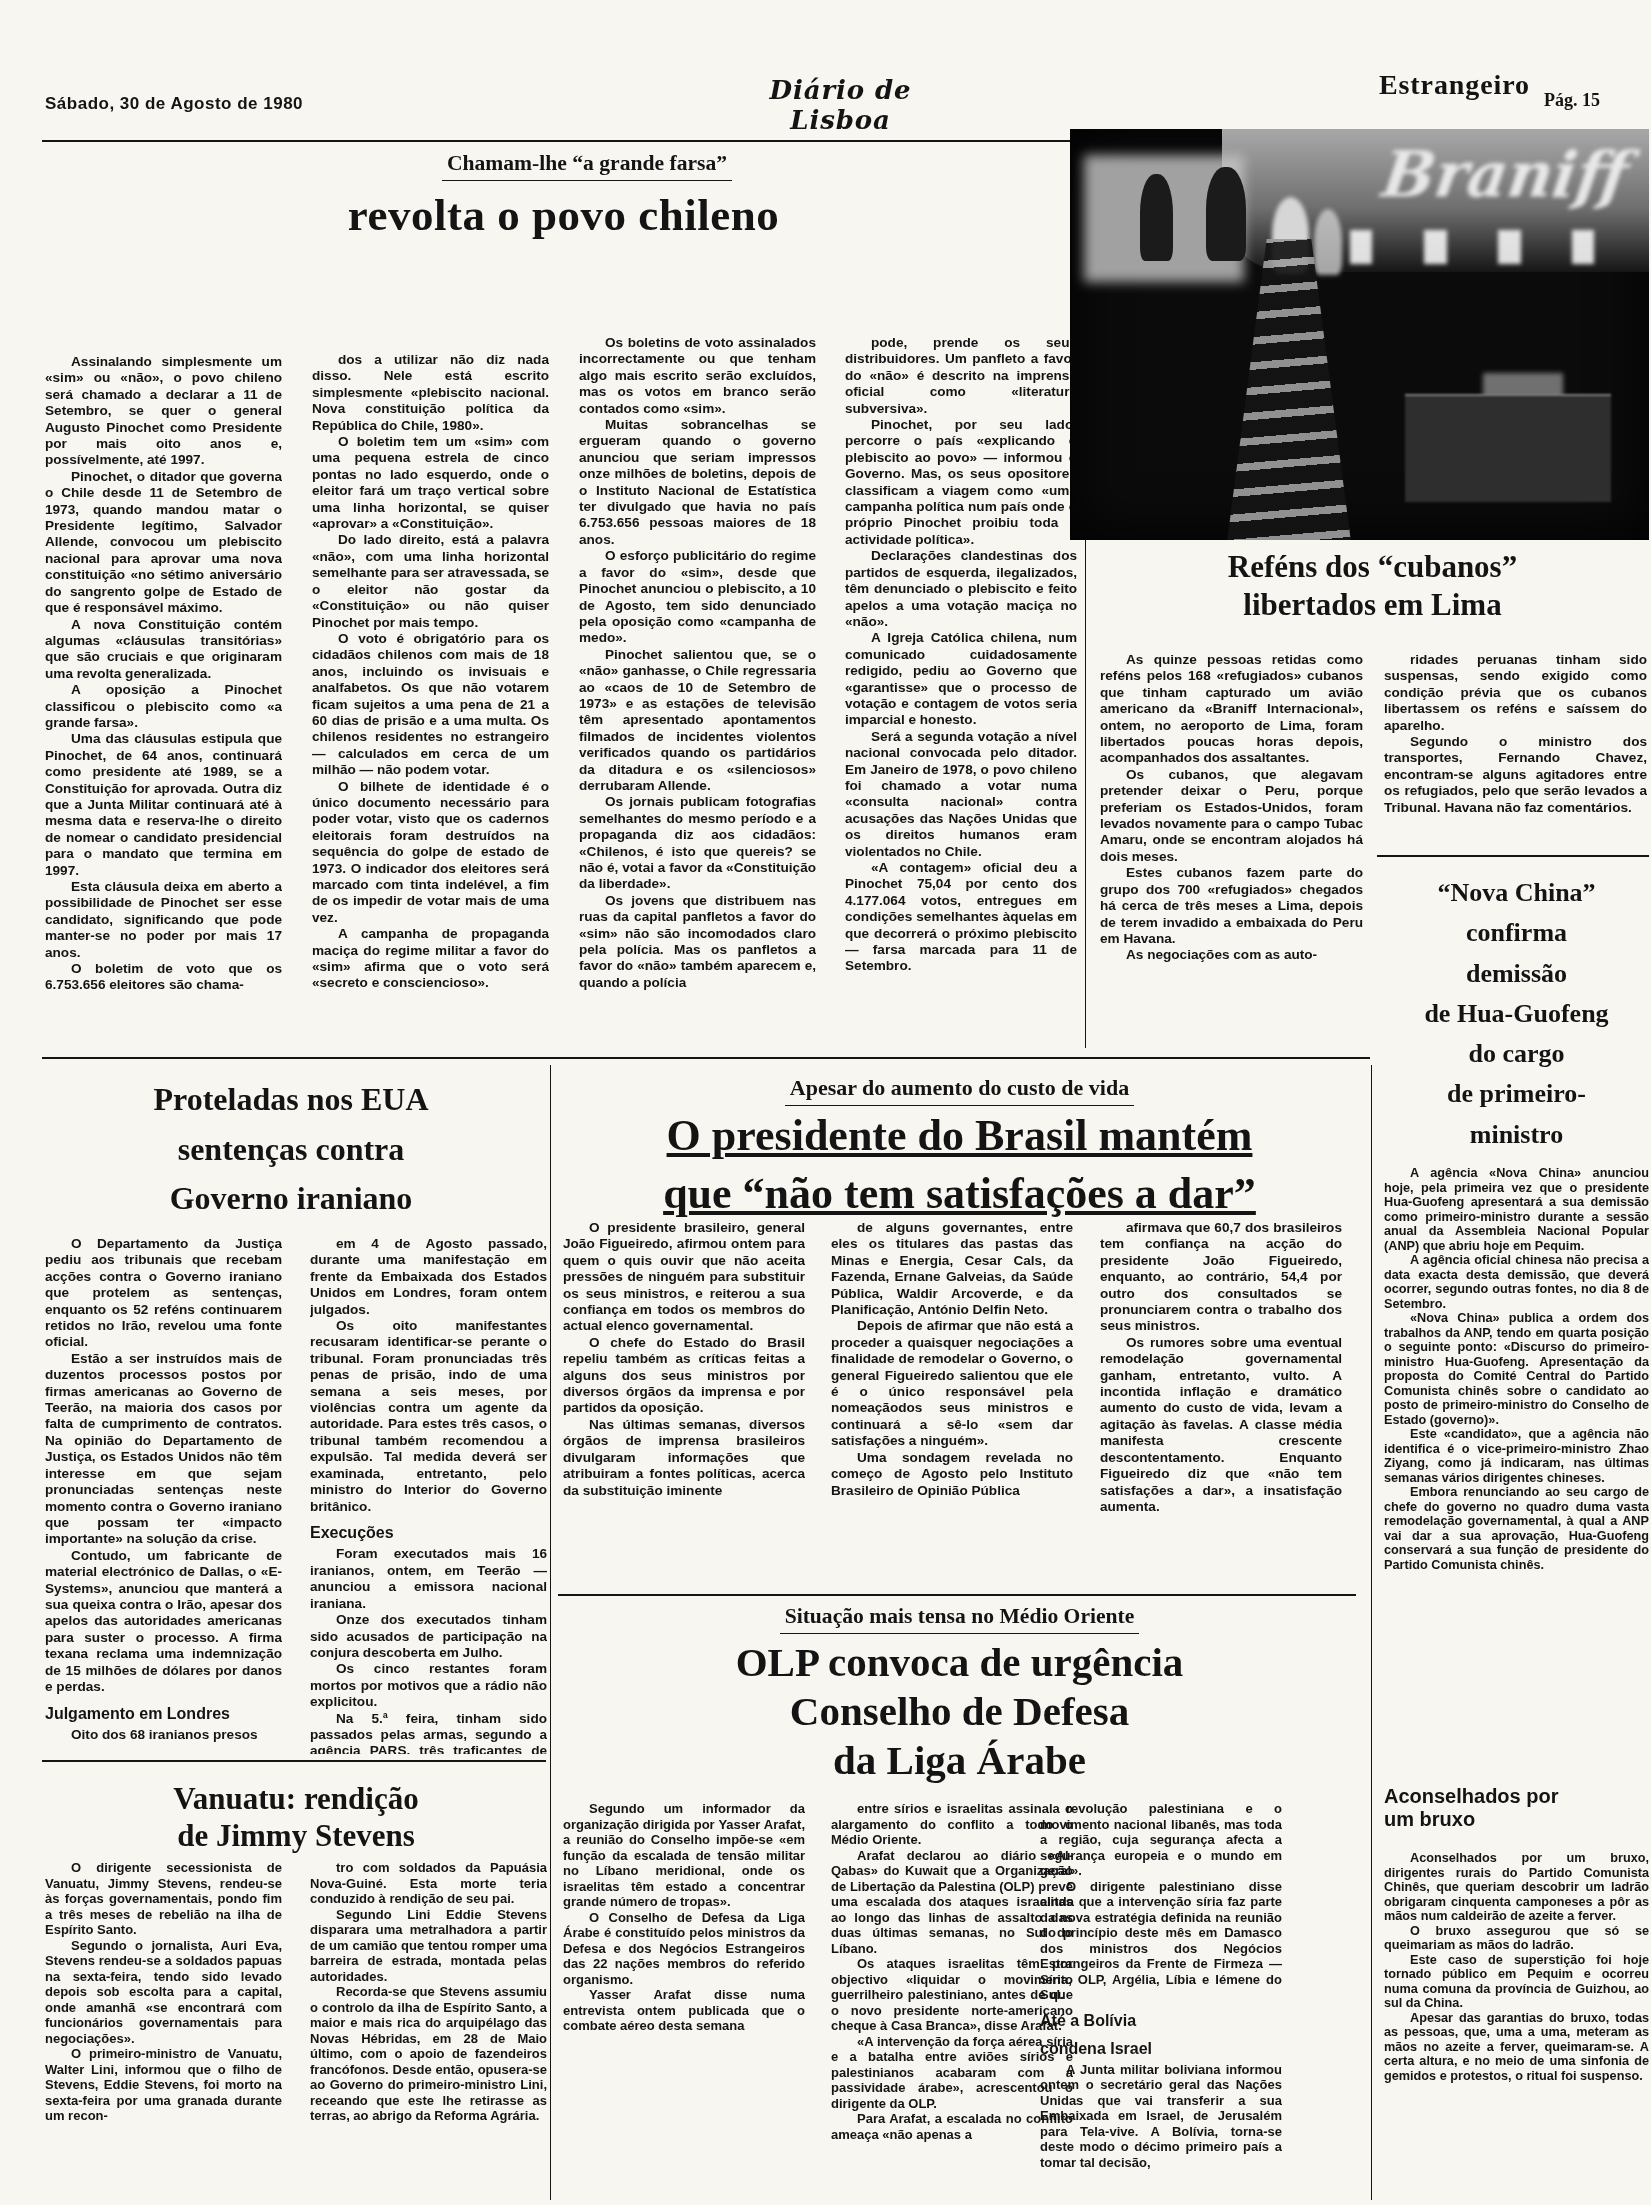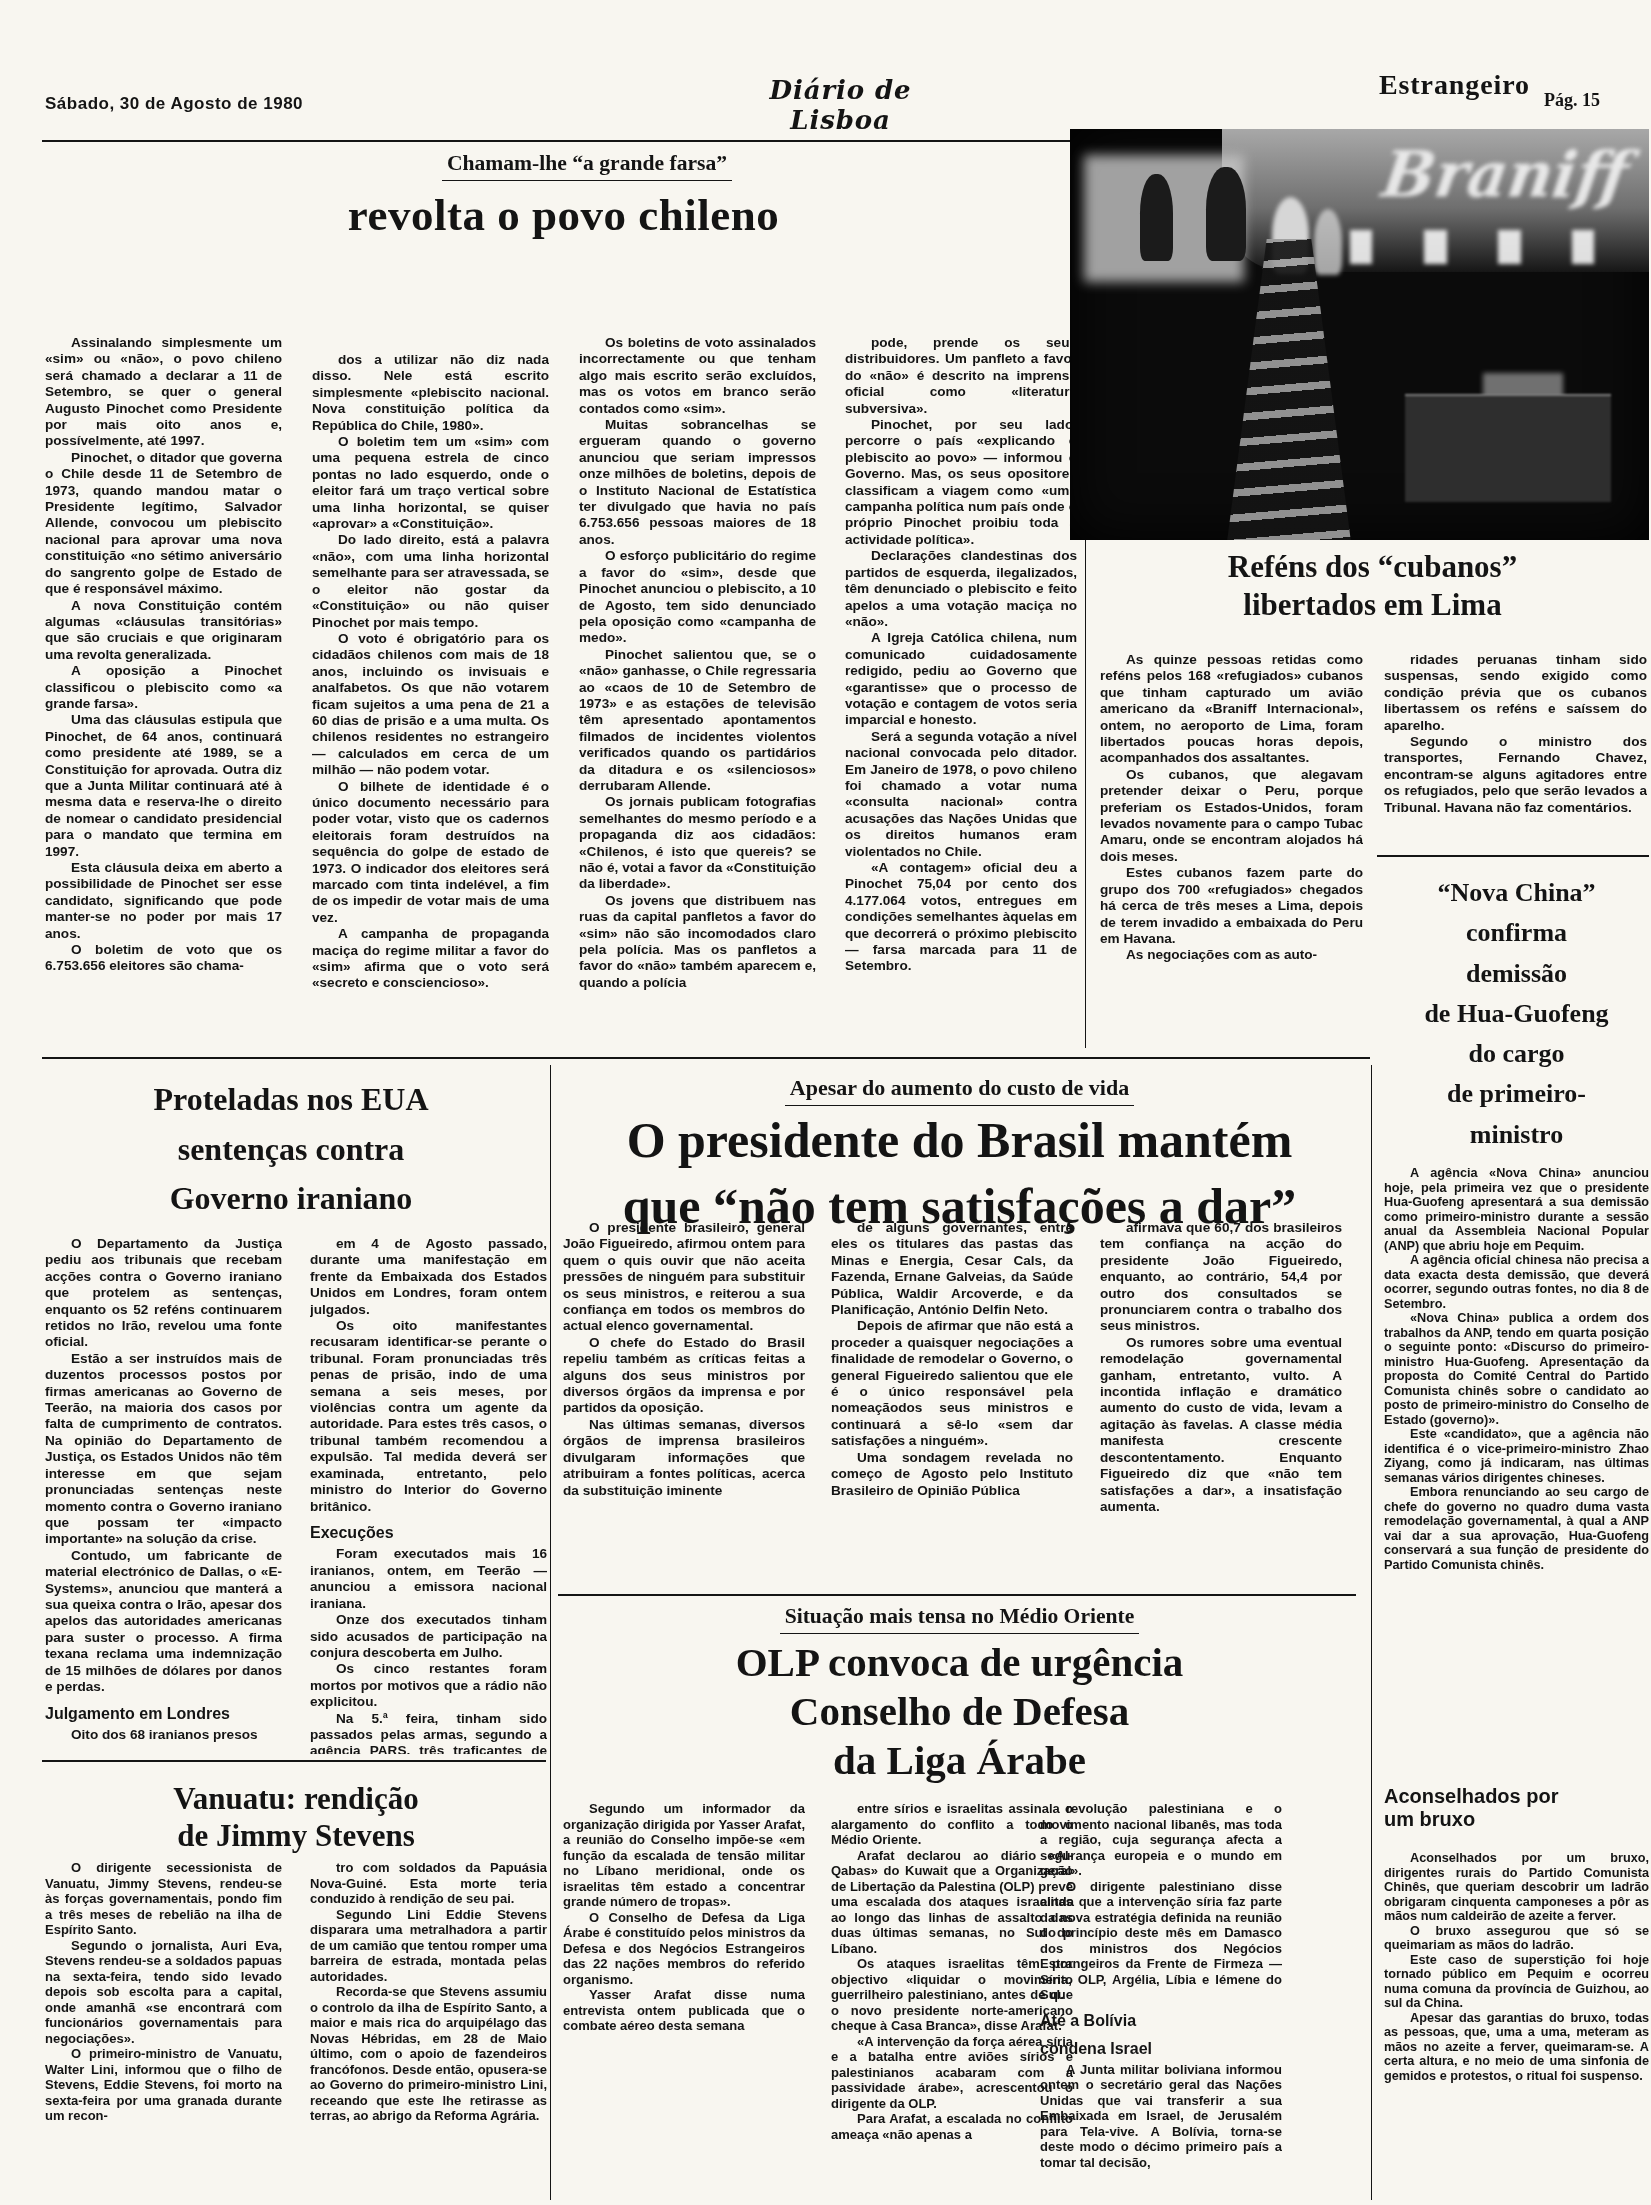--- a/index.html
+++ b/index.html
@@ -19,21 +19,21 @@
   .cols-c .col{font:bold 12.7px/14.5px "Liberation Sans",sans-serif;}
   .para{margin:0;text-indent:26px;}
   .subhead{margin:9.4px 0 3.8px;font:bold 16px/1.15 "Liberation Sans",sans-serif;text-align:left;text-indent:0;}
   .kicker-wrap{position:absolute;text-align:center;}
   .kicker{display:inline-block;font:600 21.6px "Liberation Serif",serif;border-bottom:1.9px solid #151515;padding:0 4.7px 3.8px;}
   .headline{position:absolute;text-align:center;font-family:"Liberation Serif",serif;font-weight:bold;}
   .hl-main{font-size:45px;line-height:1.12;letter-spacing:0.5px;}
   .hl-lima{font-size:31px;line-height:1.22;}
   .hl-nova{font-size:26px;line-height:1.55;}
   .hl-iran{font-size:32px;line-height:1.55;}
-  .hl-brasil{font-size:50px;line-height:1.32;}
+  .hl-brasil{font-size:44px;line-height:1.32;text-decoration:underline;}
   .hl-olp{font-size:41px;line-height:1.2;}
   .hl-van{font-size:31px;line-height:1.18;}
   .sidebar-subhead{position:absolute;font:bold 20px/1.15 "Liberation Sans",sans-serif;text-align:left;}
   
   .photo{position:absolute;left:1070px;top:129px;width:579px;height:411px;background:#0b0b0b;overflow:hidden;
          box-shadow:inset 0 0 56px #000;}
   .ph-leftlight{position:absolute;left:14px;top:26px;width:160px;height:127px;background:#c7c7c7;filter:blur(5.6px);opacity:.8;}
   .ph-fig{position:absolute;background:#1b1b1b;border-radius:45% 45% 15% 15%;}
   .ph-fuselage{position:absolute;right:0;top:0;width:427px;height:143px;
          background:linear-gradient(180deg,#a8a8a8 0%,#6f6f6f 55%,#161616 100%);
@@ -65,21 +65,21 @@
   <div class="rule" style="left:1499px;top:149px;width:110px;height:7.5px;border-radius:3.8px;"></div>
 
   <div class="kicker-wrap" style="left:188px;top:151px;width:798px;">
     <span class="kicker">Chamam-lhe “a grande farsa”</span>
   </div>
   <div class="headline hl-main" style="left:66px;top:190px;width:995px;">
       <div>revolta o povo chileno</div>
     </div>
 
   <div class="cols-a">
-    <div class="col" style="left:45px;top:335px;width:237px;height:713px;">
+    <div class="col" style="left:45px;top:354px;width:237px;height:713px;">
         <p class="para">Assinalando simplesmente um «sim» ou «não», o povo chileno será chamado a declarar a 11 de Setembro, se quer o general Augusto Pinochet como Presidente por mais oito anos e, possívelmente, até 1997.</p>
         <p class="para">Pinochet, o ditador que governa o Chile desde 11 de Setembro de 1973, quando mandou matar o Presidente legítimo, Salvador Allende, convocou um plebiscito nacional para aprovar uma nova constituição «no sétimo aniversário do sangrento golpe de Estado de que é responsável máximo.</p>
         <p class="para">A nova Constituição contém algumas «cláusulas transitórias» que são cruciais e que originaram uma revolta generalizada.</p>
         <p class="para">A oposição a Pinochet classificou o plebiscito como «a grande farsa».</p>
         <p class="para">Uma das cláusulas estipula que Pinochet, de 64 anos, continuará como presidente até 1989, se a Constituição for aprovada. Outra diz que a Junta Militar continuará até à mesma data e reserva-lhe o direito de nomear o candidato presidencial para o mandato que termina em 1997.</p>
         <p class="para">Esta cláusula deixa em aberto a possibilidade de Pinochet ser esse candidato, significando que pode manter-se no poder por mais 17 anos.</p>
         <p class="para">O boletim de voto que os 6.753.656 eleitores são chama-</p>
       </div>
     <div class="col" style="left:312px;top:352px;width:237px;height:713px;">
         <p class="para">dos a utilizar não diz nada disso. Nele está escrito simplesmente «plebiscito nacional. Nova constituição política da República do Chile, 1980».</p>

